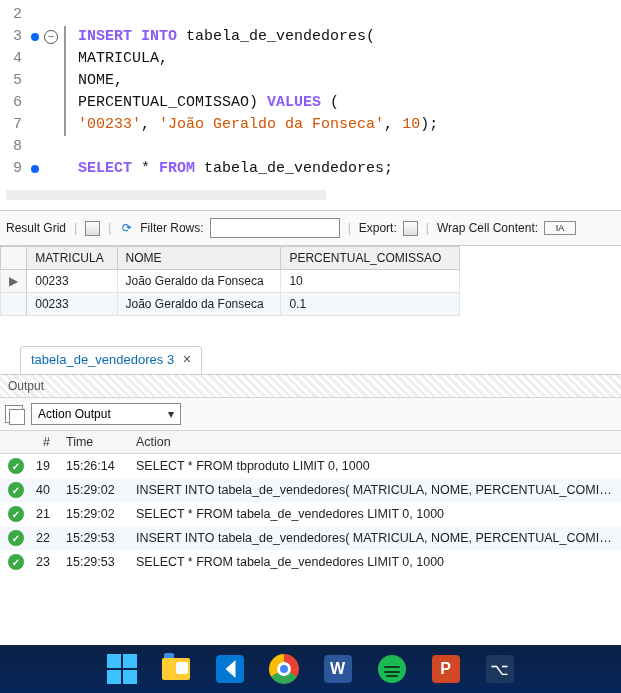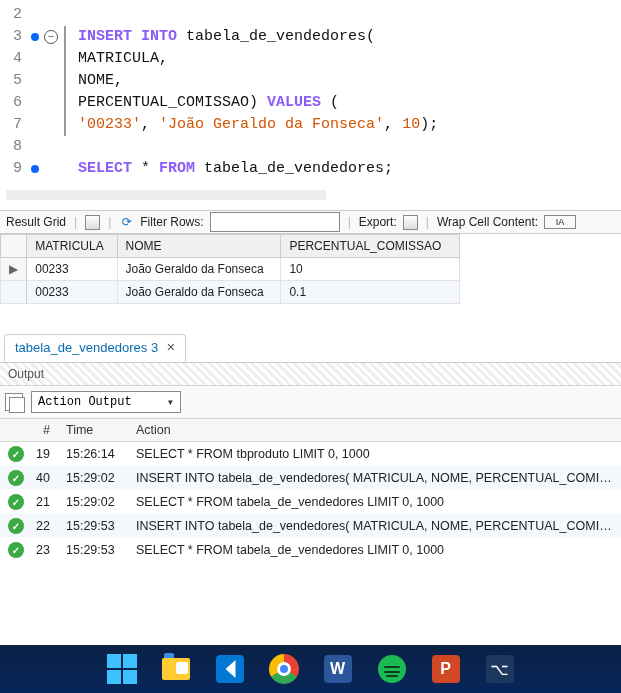--- a/index.html
+++ b/index.html
@@ -17,46 +17,46 @@
   .code-bar.none { background:transparent; }
   .code { white-space: pre; color:#111; }
   .kw-blue { color:#8b5cf6; font-weight:bold; }
   .kw-orange { color:#d35400;margin-top:12px; }
   .num { color:#d35400; }
   .punct { color:#111; }
 
   .hscroll { height:10px; background:#eee; margin:4px 6px 10px 6px; width:320px; border-radius:2px; }
 
   
-  .result-header { border-top:1px solid #ccc; border-bottom:1px solid #ccc; padding:1px 6px; display:flex; align-items:center; gap:6px; font-size:12px; color:#222; background:#f9f9f9; }
+  .result-header { border-top:1px solid #ccc; border-bottom:1px solid #ccc; padding:7px 6px; display:flex; align-items:center; gap:6px; font-size:12px; color:#222; background:#f9f9f9; }
   .result-header .sep { color:#bbb; margin:0 2px; }
   .mini-icon { width:15px; height:15px; display:inline-flex; align-items:center; justify-content:center; }
   .filter-box { border:1px solid #888; height:20px; width:130px; background:#fff; }
   .badge { width:15px; height:15px; border:1px solid #888; display:inline-block; background:linear-gradient(#fff,#ddd); }
 
   
   .grid { border-collapse: collapse; font-size: 12px; color:#222; width: 460px; }
   .grid th { background:#f0f0f0; border:1px solid #ccc; text-align:left; font-weight:normal; padding:4px 8px; }
   .grid td { border:1px solid #e3e3e3; padding:4px 8px; }
   .grid .rownav { width:18px; border-right:1px solid #ccc; background:#f7f7f7; text-align:center; color:#666; }
   .grid tr.alt td { background:#f4f8fc; }
 
   .gap { flex: 0 0 30px; }
 
   
   .tab-row { display:flex; align-items:center; border-bottom:1px solid #ccc; padding-left:4px; }
-  .tab { color:#0a6db3; font-size:13px; padding:5px 10px 6px; border:1px solid #ccc; border-bottom:1px solid #fff; background:#fff; border-radius:4px 4px 0 0; display:flex; align-items:center; gap:8px; }
+  .tab { color:#0a6db3; font-size:13px; padding:5px 10px 6px; border:1px solid #ccc; border-bottom:1px solid #fff; background:#fff; border-radius:4px 4px 0 0; display:flex; align-items:center; gap:8px;margin-left:16px; }
   .tab .close-x { color:#555; font-size:11px; }
 
   
   .out-head { background:repeating-linear-gradient(45deg,#eee,#eee 3px,#fff 3px,#fff 6px); padding:4px 8px; color:#555; font-size:12px; border-bottom:1px solid #d5d5d5; }
   .out-bar { display:flex; align-items:center; gap:8px; padding:5px; border-bottom:1px solid #d5d5d5; background:#fafafa; }
   .copy-icon { width:18px; height:18px; border:1px solid #888; background:#fff; position:relative; }
   .copy-icon::after { content:""; position:absolute; left:3px; top:3px; width:14px; height:14px; border:1px solid #888; background:#fff; }
-  .dropdown { border:1px solid #888; height:22px; padding:2px 20px 2px 6px; font-size:12px; position:relative; background:#fff; min-width:150px; display:flex; align-items:center;font-family:Liberation Mono, monospace; }
+  .dropdown { border:1px solid #888; height:22px; padding:2px 20px 2px 6px; font-size:12px; position:relative; background:#fff; min-width:150px; display:flex; align-items:center; }
   .dropdown::after { content:"▾"; position:absolute; right:6px; top:3px; color:#333; }
 
   .out-table { width:100%; font-size:12.5px; color:#222; border-collapse:collapse; }
   .out-table th { text-align:left; font-weight:normal; color:#333; padding:4px 8px; border-bottom:1px solid #d5d5d5; background:#f6f6f6; }
   .out-table td { padding:4px 8px; white-space:nowrap; overflow:hidden; text-overflow:ellipsis; max-width:0; }
   .out-table tr.alt td { background:#f4f8fc; }
   .out-table .ico-col { width:24px; text-align:center; }
   .out-table .num-col { width:34px; text-align:right; padding-right:8px; }
   .out-table .time-col { width:70px; }
   .ok-dot { width:16px; height:16px; border-radius:50%; background:#3ba944; display:inline-flex; align-items:center; justify-content:center; color:#fff; font-size:10px; font-weight:bold; }

